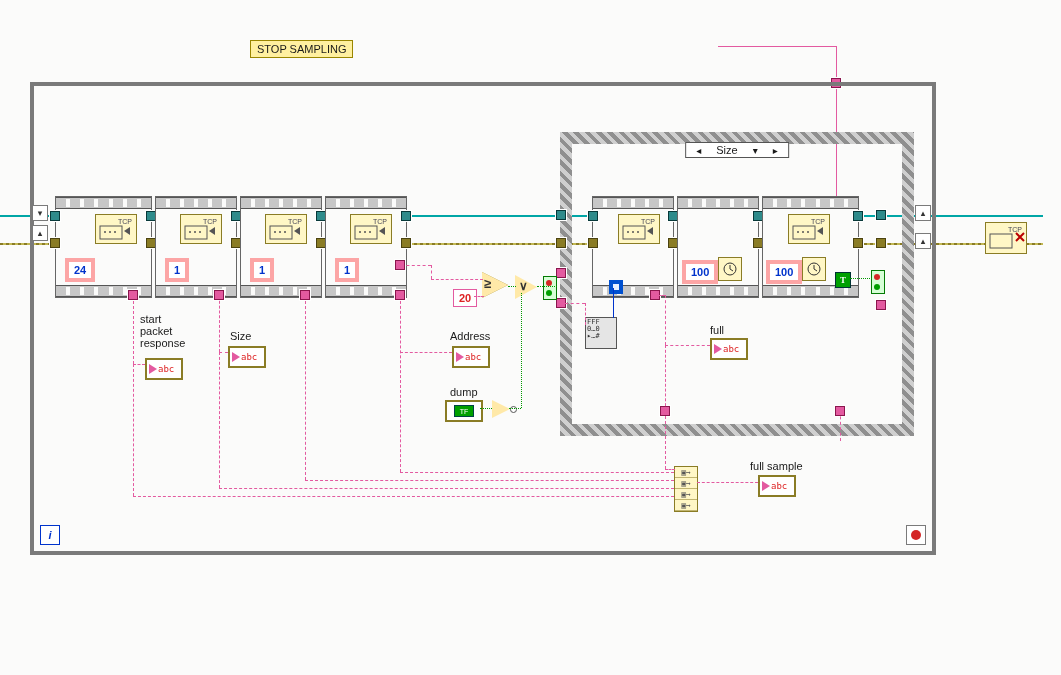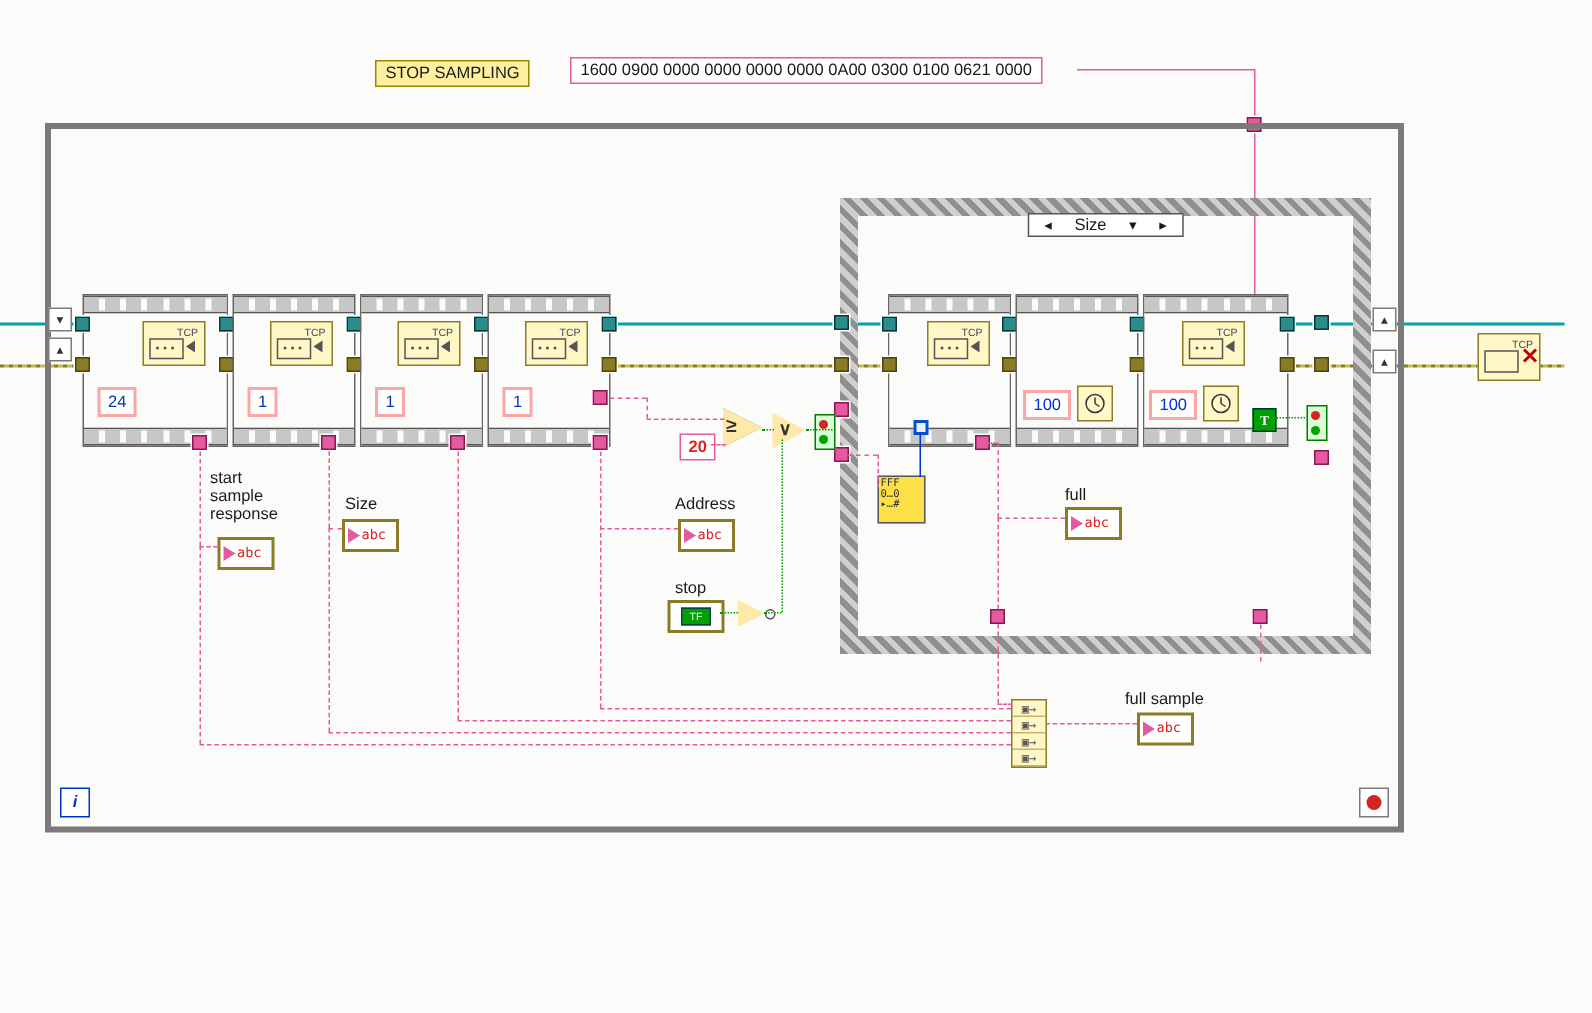--- a/index.html
+++ b/index.html
@@ -12,21 +12,21 @@
   .pink-sh{height:0;border-top:1px solid #e35aa0}
   .pink-sv{width:0;border-left:1px solid #e35aa0}
   .teal{height:0;border-top:2px solid #00a6a6}
   .olive{height:2px;background:repeating-linear-gradient(90deg,#8a7c25 0 3px,#c2b854 3px 6px)}
   .green-h{height:0;border-top:1px dotted #009a00}
   .green-v{width:0;border-left:1px dotted #009a00}
 
   
   .text-box{position:absolute;background:#fff;border:1px solid #e35aa0;padding:2px 6px;white-space:nowrap}
   .label-box{background:#fff0a0;border:1px solid #9a8600;padding:2px 6px;display:inline-block;white-space:nowrap}
-  .num-blue{position:absolute;background:#fff;border:2px solid #fca5a5;padding:2px 5px;color:#0033cc;font-weight:normal}
+  .num-blue{position:absolute;background:#fff;border:4px solid #fca5a5;padding:2px 5px;color:#0033cc;font-weight:bold}
   .num-pink{position:absolute;background:#fff;border:1px solid #e35aa0;padding:2px 5px;color:#d22;font-weight:bold}
   .free-label{position:absolute;white-space:pre}
 
   
   .while-loop{position:absolute;border:4px solid #7a7a7a}
   .while-i{position:absolute;left:6px;bottom:6px;width:18px;height:18px;border:1px solid #0033cc;background:#fff;color:#0033cc;text-align:center;font-weight:bold;font-style:italic;line-height:18px}
   .while-stop{position:absolute;right:6px;bottom:6px;width:18px;height:18px;border:1px solid #7a7a7a;background:#fff;display:flex;align-items:center;justify-content:center}
   .while-stop::after{content:"";width:10px;height:10px;border-radius:50%;background:#d42525}
 
   
@@ -64,37 +64,36 @@
   .ge{position:absolute;width:0;height:0;border-top:13px solid transparent;border-bottom:13px solid transparent;border-left:26px solid #ffe9a8;filter:drop-shadow(0 0 0 #8a7c25)}
   .ge::after{content:"≥";position:absolute;left:-24px;top:-9px;font:bold 13px sans-serif;color:#333}
   .or-tri{position:absolute;width:0;height:0;border-top:12px solid transparent;border-bottom:12px solid transparent;border-left:22px solid #ffe9a8}
   .or-tri::after{content:"∨";position:absolute;left:-18px;top:-8px;font:bold 12px sans-serif;color:#333}
   .not-tri{position:absolute;width:0;height:0;border-top:9px solid transparent;border-bottom:9px solid transparent;border-left:18px solid #ffe9a8}
   .not-tri::after{content:"";position:absolute;left:0;top:-3px;width:5px;height:5px;border:1px solid #555;border-radius:50%;background:#fff}
   .cond-term{position:absolute;width:12px;height:22px;border:1px solid #047a04;background:#d6ffd6}
   .cond-term::before{content:"";position:absolute;left:2px;top:3px;width:6px;height:6px;background:#d42525;border-radius:50%}
   .cond-term::after{content:"";position:absolute;left:2px;bottom:3px;width:6px;height:6px;background:#00a000;border-radius:50%}
 
-  .cluster{position:absolute;width:28px;height:28px;border:1px double #555;background:#fde047;font:7px monospace;padding:1px;line-height:1;white-space:pre;color:#333}
+  .cluster{position:absolute;width:28px;height:28px;border:1px double #555;background:#e5e5e5;font:7px monospace;padding:1px;line-height:1;white-space:pre;color:#333}
   .wait{position:absolute;width:22px;height:22px;border:1px solid #8a7c25;background:#fff7c6;display:flex;align-items:center;justify-content:center}
   .wait svg{width:14px;height:14px}
   .build-arr{position:absolute;width:22px;height:44px;border:1px solid #8a7c25;background:#fff7c6}
   .build-arr div{height:10px;border-bottom:1px solid #8a7c2588;display:flex;align-items:center;justify-content:center;font:8px monospace;color:#555}
 
   
   .tcp-close{position:absolute;width:40px;height:30px;border:1px solid #8a7c25;background:#fff7c6}
   .tcp-close svg{position:absolute;inset:0}
 </style>
 </head>
 <body>
 <div class="canvas">
 
 <div class="label-box" style="position:absolute;left:250px;top:40px">STOP SAMPLING</div>
 
-<div class="text-box" style="left:380px;top:38px">1600 0900 0000 0000 0000 0000 0A00 0300 0100 0621 0000</div>
 
 <div class="wire pink-sh" style="left:718px;top:46px;width:118px"></div>
 <div class="wire pink-sv" style="left:836px;top:46px;height:175px"></div>
 <div class="tunnel pink" style="left:831px;top:78px"></div>
 
 <div class="wire teal" style="left:0;top:215px;width:1043px"></div>
 <div class="wire olive" style="left:0;top:243px;width:1043px"></div>
 
 <div class="while-loop" style="left:30px;top:82px;width:898px;height:465px">
   <div class="while-i">i</div>
@@ -383,40 +382,40 @@
   <svg viewBox="0 0 14 14">
         <circle cx="7" cy="7" r="6" fill="none" stroke="#333"></circle>
         <path d="M7 7V3M7 7l3 2" stroke="#333" fill="none"></path>
       </svg>
 </div>
 <div class="bool-const" style="left:835px;top:272px">T</div>
 <div class="tunnel" style="left:853px;top:211px"></div>
 <div class="tunnel olive" style="left:853px;top:238px"></div>
 
 <div class="free-label" style="left:140px;top:313px">start
-sample
+packet
 response</div>
 <div class="indicator" style="left:145px;top:358px">
       <span class="tip"></span>
       <span class="txt">abc</span>
     </div>
 
 <div class="free-label" style="left:230px;top:330px">Size</div>
 <div class="indicator" style="left:228px;top:346px">
       <span class="tip"></span>
       <span class="txt">abc</span>
     </div>
 
 <div class="free-label" style="left:450px;top:330px">Address</div>
 <div class="indicator" style="left:452px;top:346px">
       <span class="tip"></span>
       <span class="txt">abc</span>
     </div>
 
-<div class="free-label" style="left:450px;top:386px">stop</div>
+<div class="free-label" style="left:450px;top:386px">dump</div>
 <div class="bool-ctrl" style="left:445px;top:400px">
       <span class="pill">TF</span>
     </div>
 <div class="not-tri" style="left:492px;top:400px"></div>
 
 <div class="free-label" style="left:710px;top:324px">full</div>
 <div class="indicator" style="left:710px;top:338px">
       <span class="tip"></span>
       <span class="txt">abc</span>
     </div>

